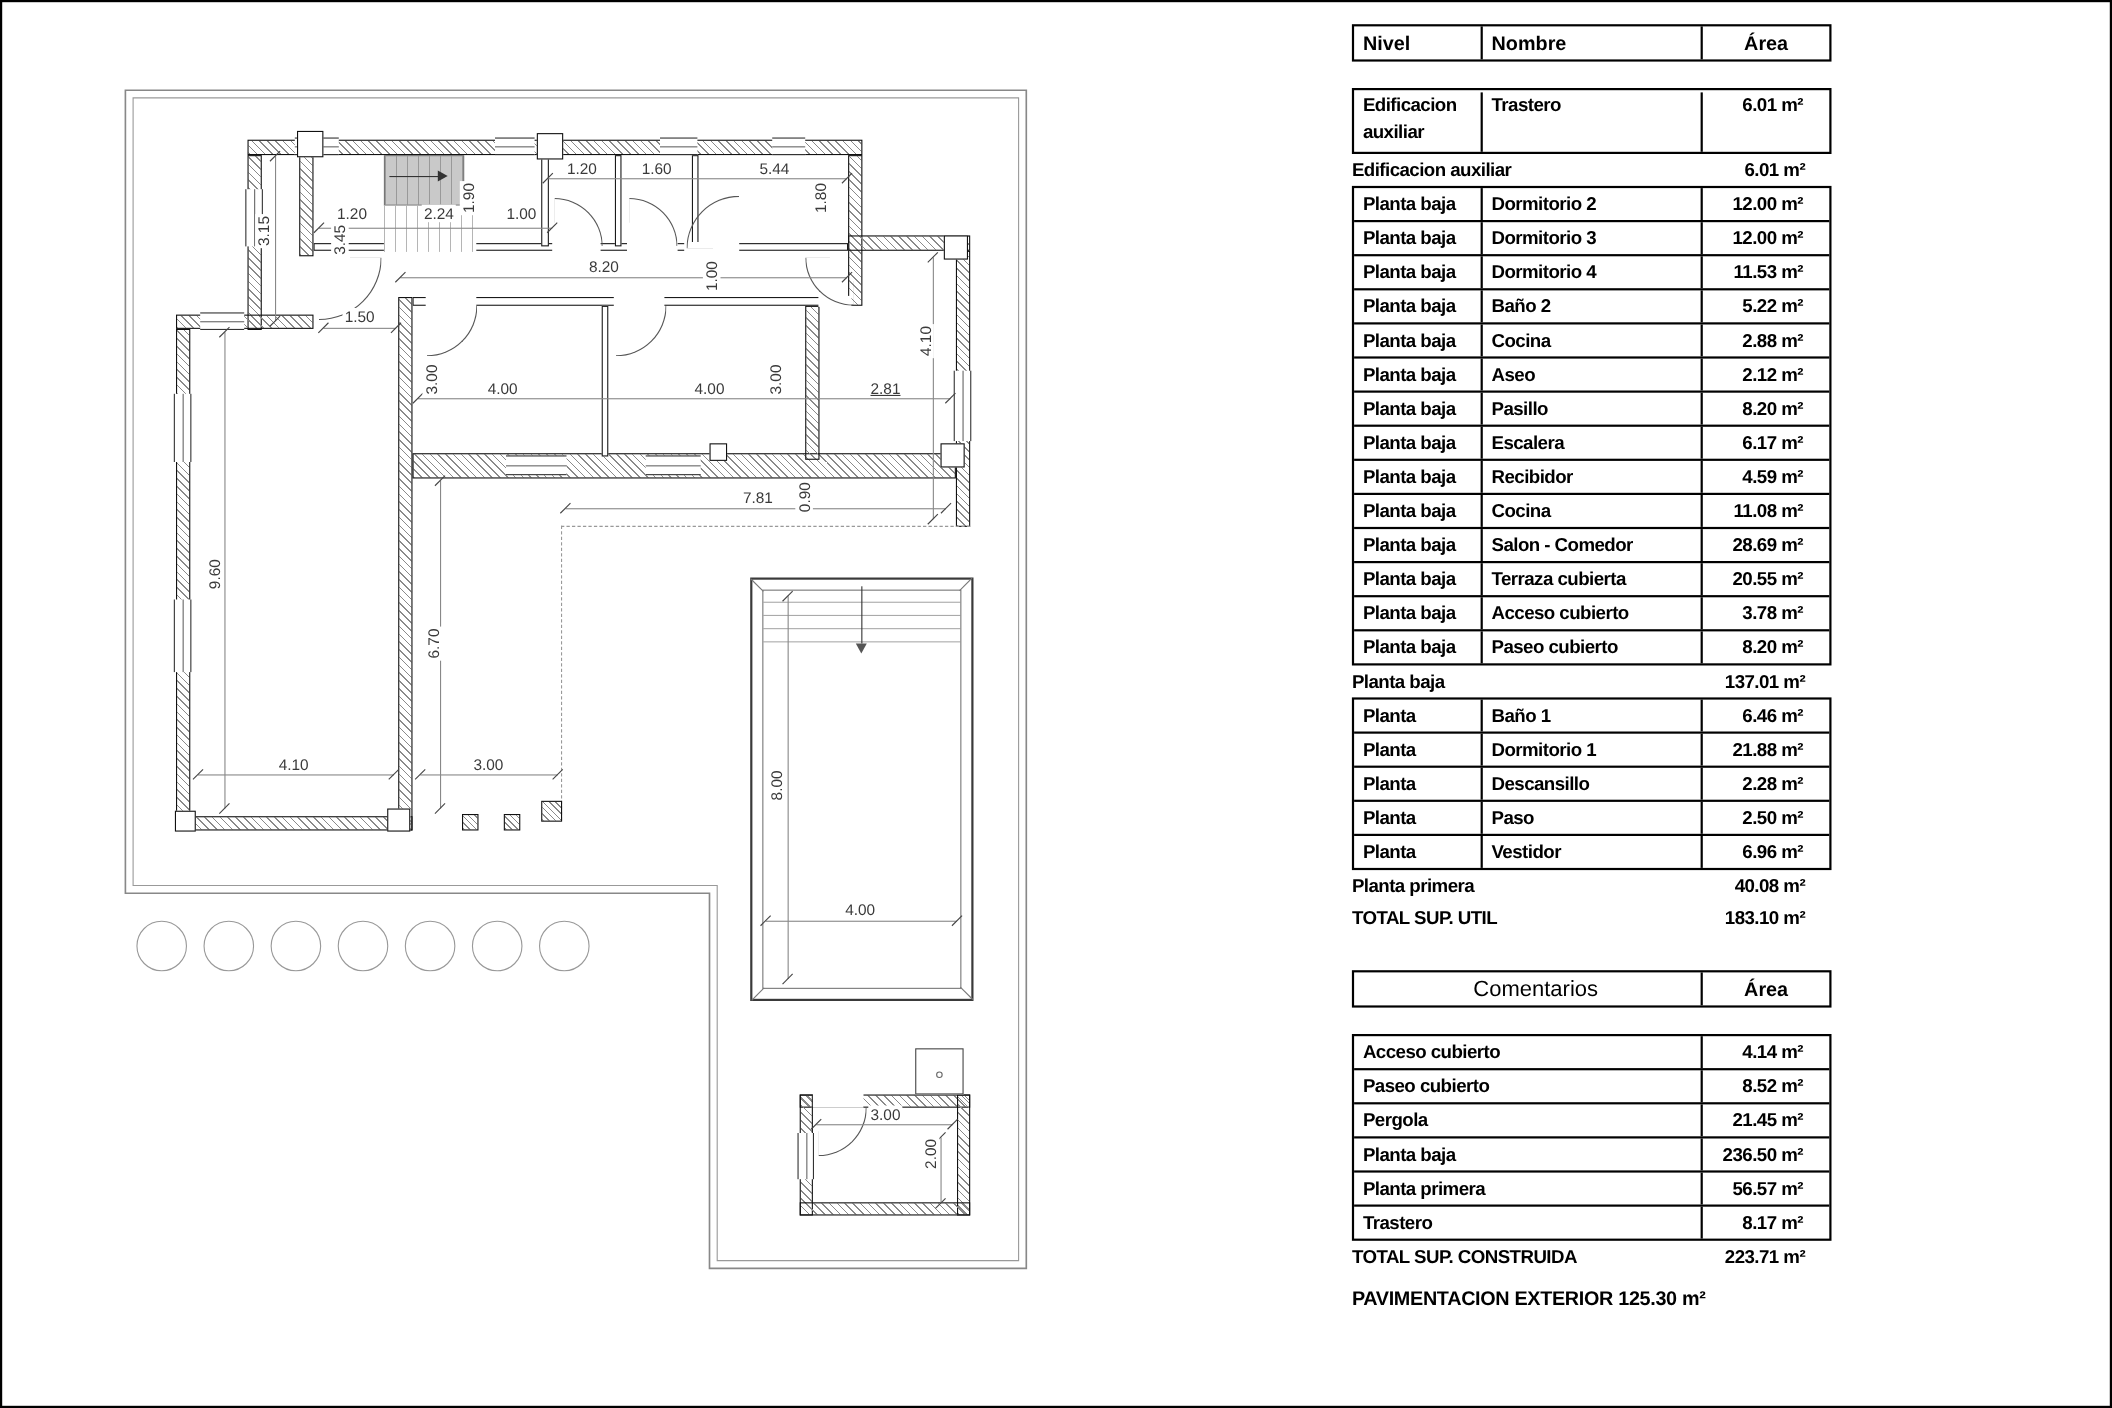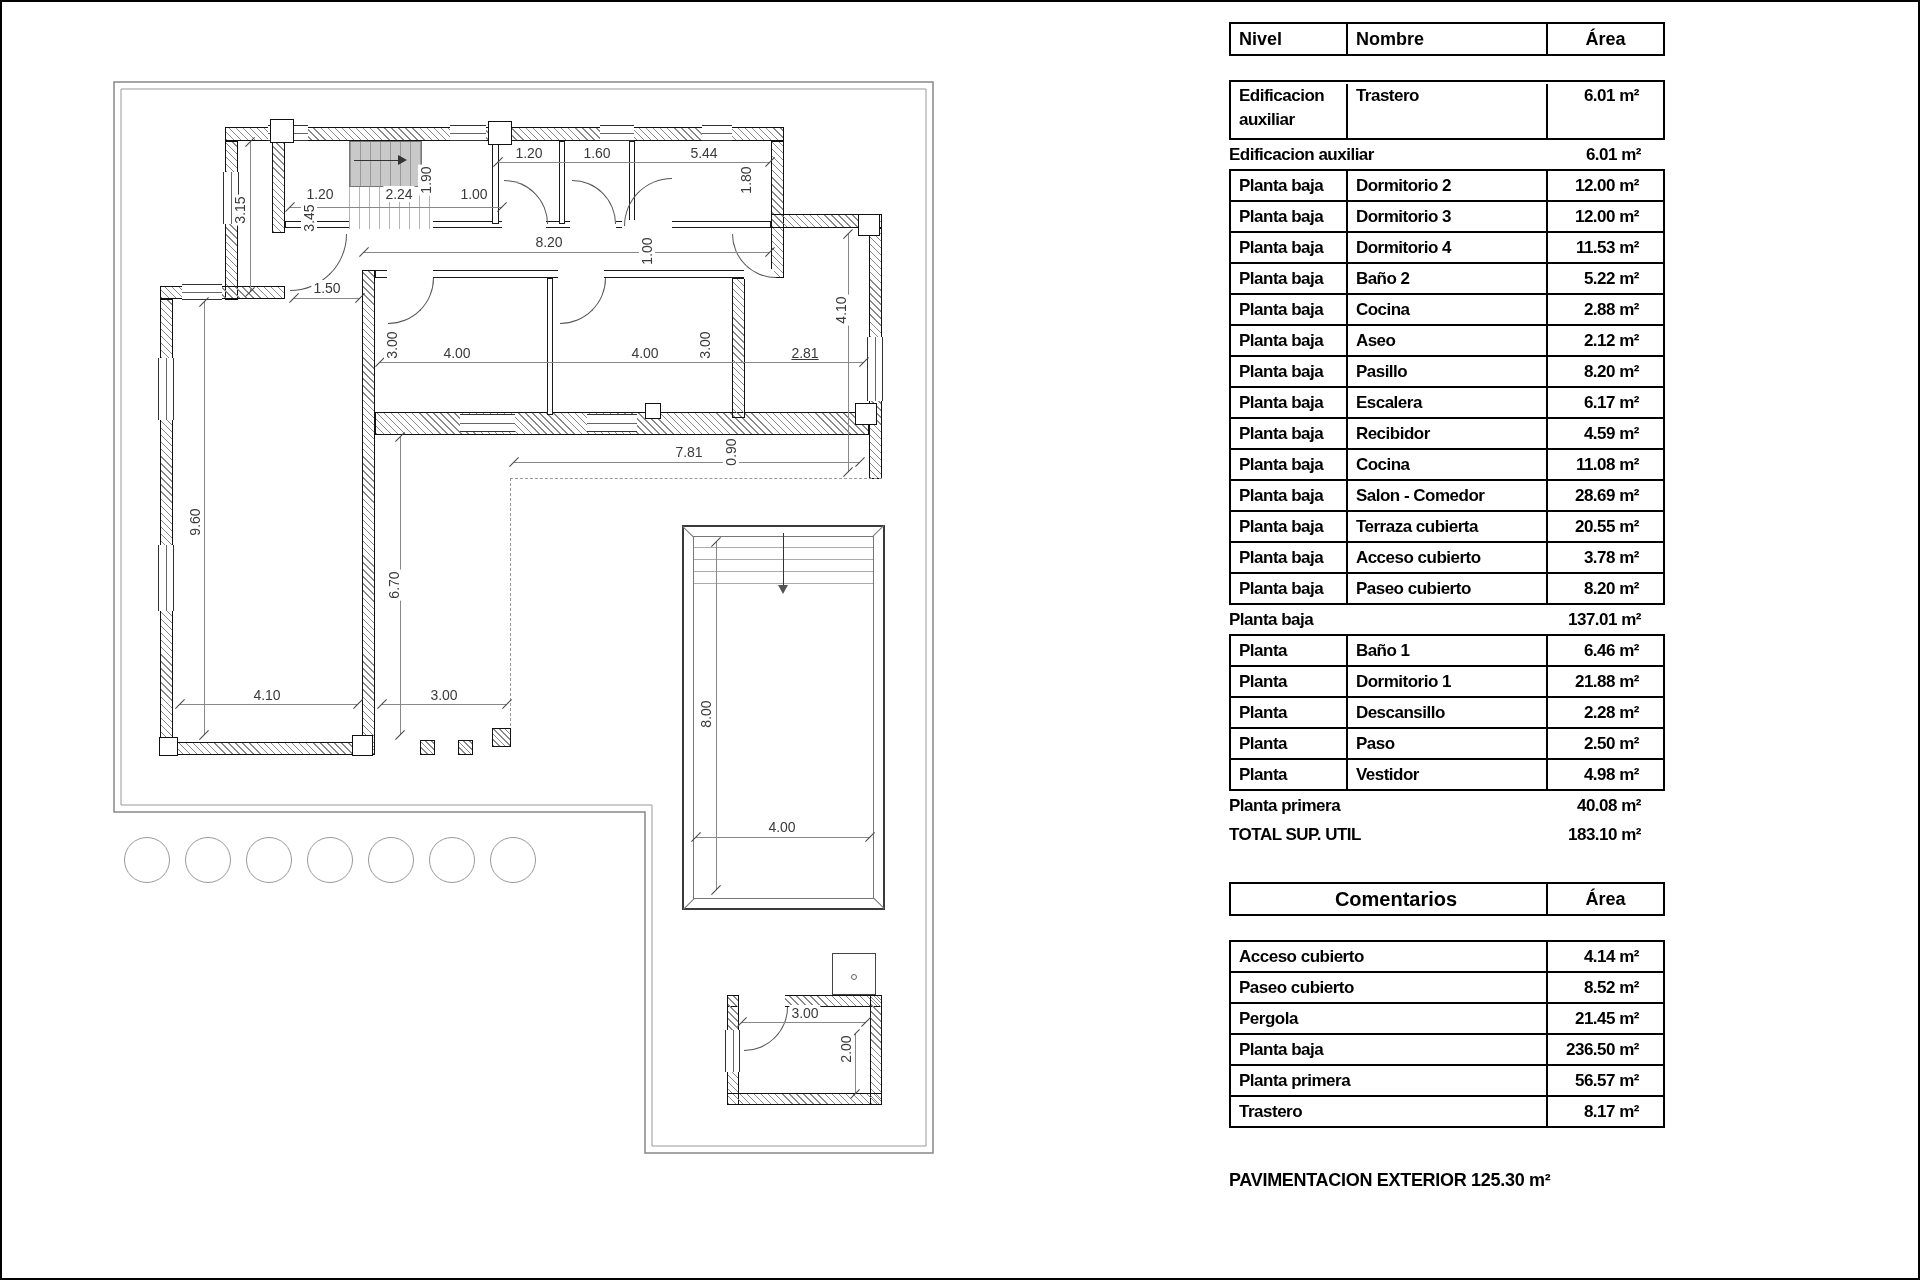--- a/index.html
+++ b/index.html
@@ -55,21 +55,21 @@
   .box{border:2px solid #000;box-sizing:border-box;background:#fff;}
   .t-title{height:48px;line-height:48px;text-align:center;font-weight:bold;font-size:22px;
            border-bottom:2px solid #000;}
   .h-row{display:flex;height:30px;line-height:30px;font-weight:bold;font-size:18px;}
   .c{box-sizing:border-box;overflow:hidden;}
   .c1{width:116px;padding-left:8px;}
   .c2{width:202px;padding-left:8px;border-left:2px solid #000;}
   .c3{width:118px;border-left:2px solid #000;text-align:right;padding-right:24px;}
   .c12{width:318px;padding-left:8px;}
   .hc{text-align:center;padding-right:0;}
-  .h2c{text-align:center;font-weight:bold;font-size:20px;padding-left:15px;}
+  .h2c{text-align:center;font-weight:normal;font-size:20px;padding-left:15px;}
   .rows{margin-top:24px;}
   .t-row{display:flex;height:29px;line-height:29px;font-weight:bold;font-size:17px;
          letter-spacing:-0.5px;border-top:2px solid #000;}
   .t-row:first-child{border-top:0;}
   .t-row.tall{height:56px;line-height:24px;padding-top:2px;box-sizing:border-box;}
   .flat{display:flex;height:29px;line-height:29px;font-weight:bold;font-size:17px;letter-spacing:-0.5px;}
   .flat .lab{flex:1;}
   .flat .val{width:118px;text-align:right;padding-right:24px;box-sizing:border-box;}
   .footnote{position:absolute;font-weight:bold;font-size:18px;letter-spacing:-0.3px;z-index:6;}
 </style>
@@ -361,21 +361,21 @@
             <div class="c c3">2.28 m²</div>
           </div>
           <div class="t-row">
             <div class="c c1">Planta primera</div>
             <div class="c c2">Paso</div>
             <div class="c c3">2.50 m²</div>
           </div>
           <div class="t-row">
             <div class="c c1">Planta primera</div>
             <div class="c c2">Vestidor</div>
-            <div class="c c3">4.98 m²</div>
+            <div class="c c3">6.96 m²</div>
           </div>
         </div>
         <div class="flat">
           <div class="lab">Planta primera</div>
           <div class="val">40.08 m²</div>
         </div>
         <div class="flat">
           <div class="lab">TOTAL SUP. UTIL</div>
           <div class="val">183.10 m²</div>
         </div>
@@ -409,17 +409,21 @@
           </div>
           <div class="t-row">
             <div class="c c12">Planta primera</div>
             <div class="c c3">56.57 m²</div>
           </div>
           <div class="t-row">
             <div class="c c12">Trastero</div>
             <div class="c c3">8.17 m²</div>
           </div>
         </div>
+        <div class="flat">
+          <div class="lab">TOTAL SUP. CONSTRUIDA</div>
+          <div class="val">223.71 m²</div>
+        </div>
       </div>
   </div>
 
   <div class="footnote" style="left:1227px;top:1168px;">PAVIMENTACION EXTERIOR 125.30 m²</div>
 </div>
 
 </body></html>

